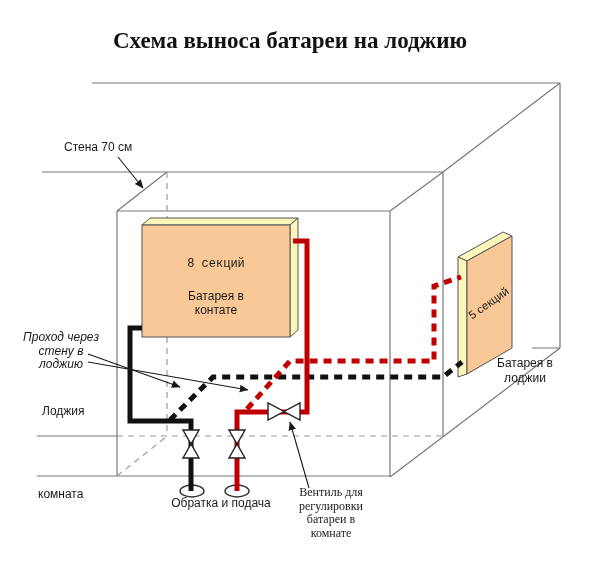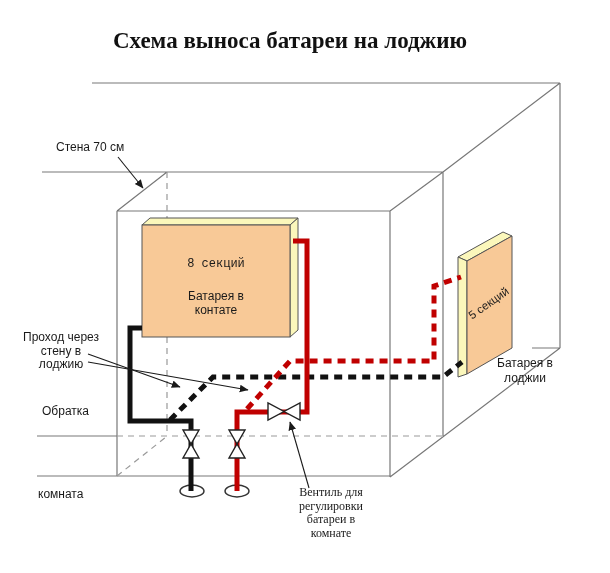--- a/index.html
+++ b/index.html
@@ -97,30 +97,31 @@
     </g>
 
     <g stroke="#1a1a1a" stroke-width="1.1">
       <line x1="118" y1="157" x2="143" y2="188" marker-end="url(#ah)"></line>
       <line x1="88" y1="354" x2="180" y2="387" marker-end="url(#ah)"></line>
       <line x1="88" y1="362" x2="248" y2="390" marker-end="url(#ah)"></line>
       <line x1="309" y1="488" x2="290" y2="422" marker-end="url(#ah)"></line>
     </g>
   </svg>
 
-  <div class="lbl" style="left:56px;top:141px;width:90px;">Стена 70 см</div>
+  <div class="lbl" style="left:64px;top:141px;width:90px;">Стена 70 см</div>
 
-  <div class="lbl center" style="left:16px;top:331px;width:90px;">Проход через
+  <div class="lbl center" style="left:16px;top:331px;width:90px;font-style:italic;">Проход через
 стену в
 лоджию</div>
 
-  <div class="lbl" style="left:42px;top:405px;">Обратка</div>
+  <div class="lbl" style="left:42px;top:405px;">Лоджия</div>
 
   <div class="lbl" style="left:38px;top:488px;">комната</div>
 
+  <div class="lbl center" style="left:159px;top:497px;width:124px;">Обратка и подача</div>
 
   <div class="lbl center" style="left:280px;top:486px;width:102px;font-family:Liberation Serif, serif;">Вентиль для
 регулировки
 батареи в
 комнате</div>
 
   <div class="lbl center" style="left:166px;top:258px;width:100px;font-family:Liberation Mono, monospace;">8 секций</div>
 
   <div class="lbl center" style="left:166px;top:290px;width:100px;">Батарея в
 контате</div>

